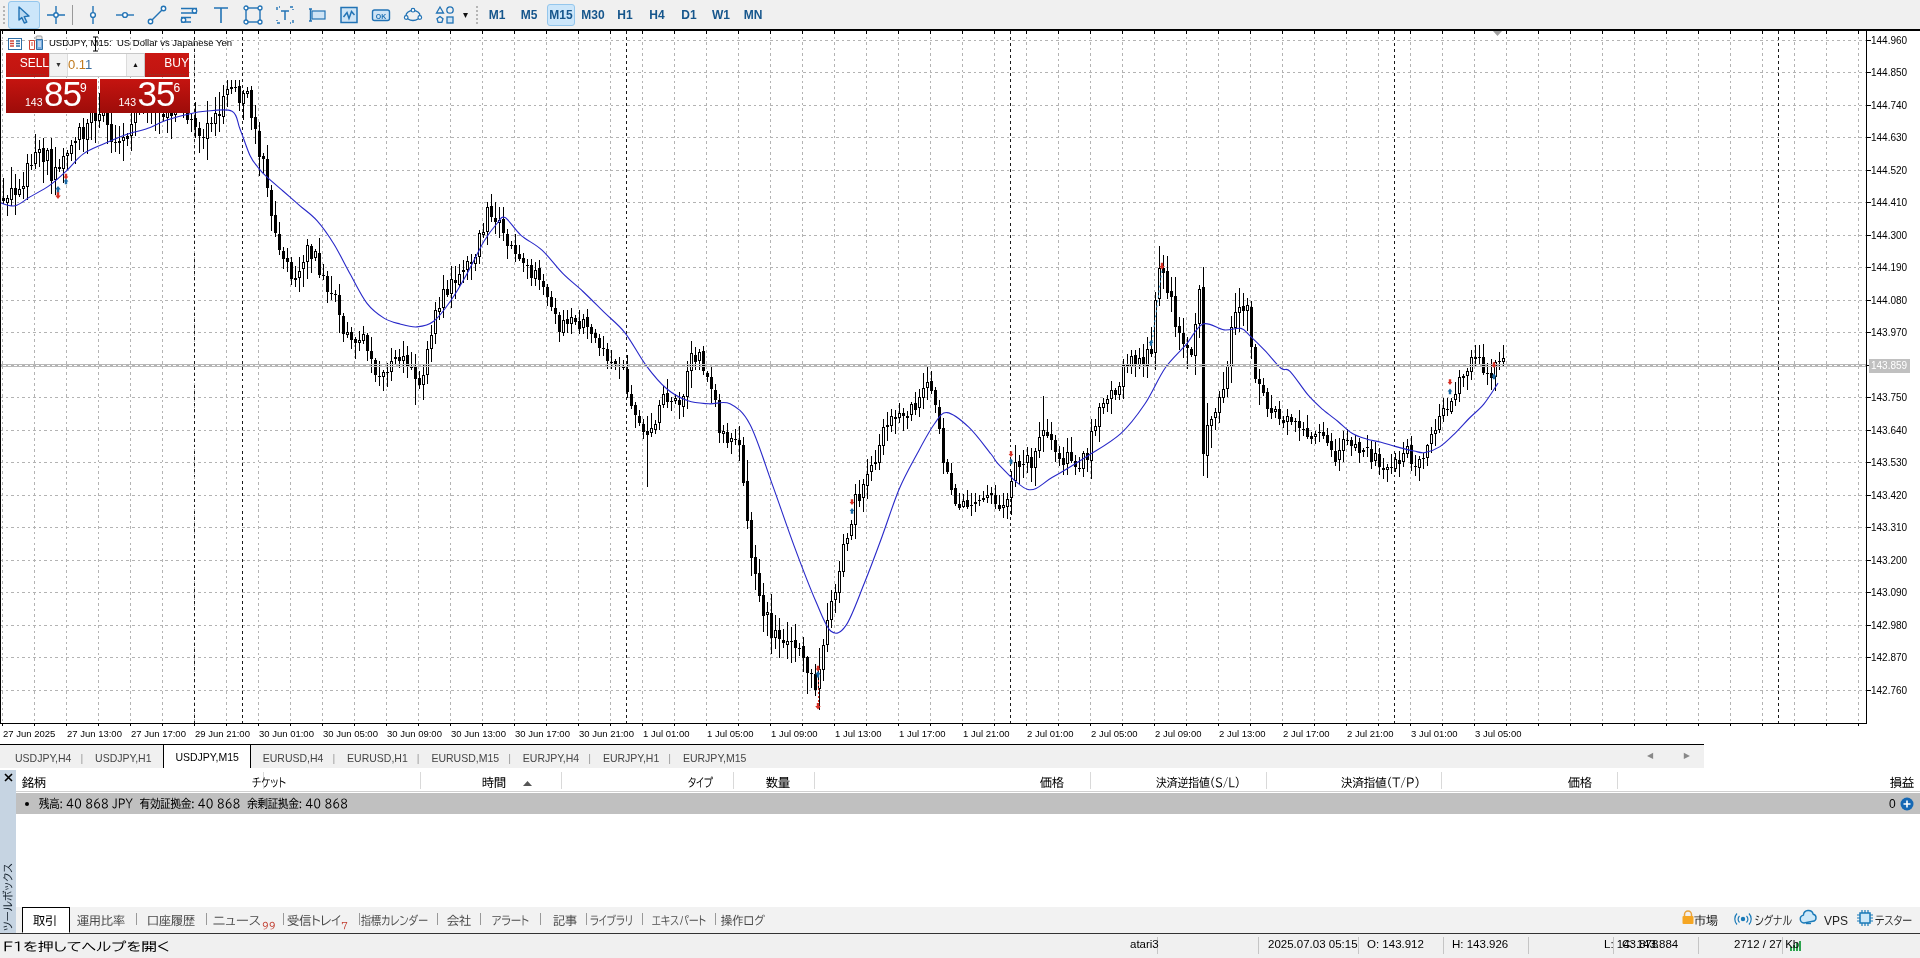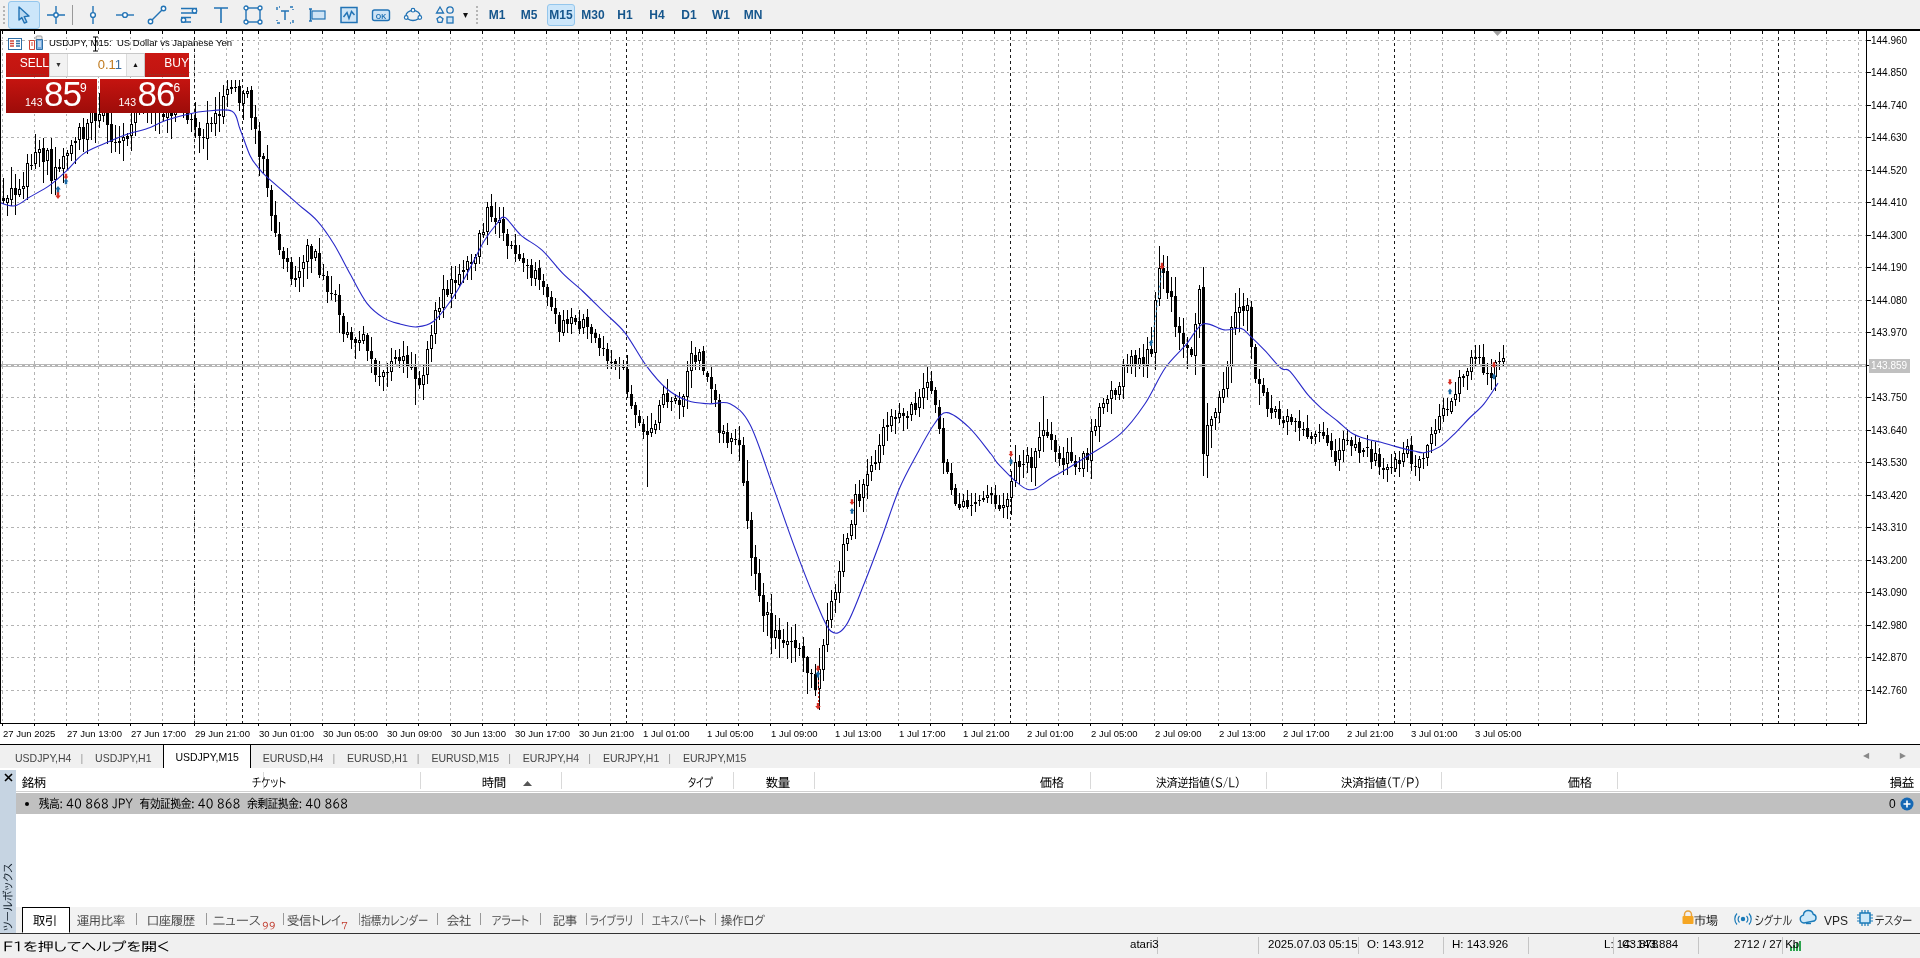--- a/index.html
+++ b/index.html
@@ -12,27 +12,27 @@
 .tf{display:inline-block;width:28px;text-align:center;padding:4px 0;font-size:12px;font-weight:bold;color:#16568c;margin:0 2px}
 .tf.sel{background:#cce6fa;border:1px solid #94c6ec;border-radius:3px;padding:3px 0}
 #octpanel{position:absolute;left:6px;top:53px;width:187px}
 .row1{display:flex;height:24px}
 .sellbtn,.buybtn{width:43px;background:linear-gradient(#ca1712,#c01511);color:#fff;font-size:12px;text-align:right;line-height:21px;position:relative}
 .sellbtn:after,.buybtn:after{content:'';position:absolute;left:4px;right:4px;bottom:2px;border-bottom:1px dotted #8a3a2a}
 .buybtn{width:44px}
 .spin{display:flex;width:96px;height:24px;border:1px solid #c8c8c8;background:#fff}
 .sbtn{width:18px;background:#f2f2f2;color:#333;font-size:7px;text-align:center;line-height:22px;border-right:1px solid #dcdcdc}
 .sbtn.up{border-right:none;border-left:1px solid #dcdcdc;color:#111}
-.sval{flex:1;font-size:13px;color:#c07a1e;text-align:right;padding:3px 4px 0 0}
+.sval{flex:1;font-size:13px;color:#c07a1e;padding:3px 4px 0 0}
 .row2{display:flex;margin-top:2px;height:34px}
 .pbox{width:91px;background:linear-gradient(#c51410,#9d0c09);color:#fff;position:relative;margin-right:3px}
 .pbox .small{position:absolute;left:19px;bottom:5px;font-size:10.5px}
 .pbox .big{position:absolute;left:38px;bottom:-1px;font-size:35px;letter-spacing:-1px}
 .pbox .sup{position:absolute;left:74px;top:2px;font-size:12px}
-#charttabs{position:absolute;left:0;top:744px;width:1920px;height:24px;background:#f0f0f0;border-top:1px solid #000;font-size:10.5px;color:#444;padding-left:6px}
+#charttabs{position:absolute;left:0;top:744px;width:1704px;height:24px;background:#f0f0f0;border-top:1px solid #000;font-size:10.5px;color:#444;padding-left:6px}
 .ctab{display:inline-block;padding:5px 9px}
 .ctab.active{background:#fff;border:1px solid #000;border-bottom:none;color:#000;position:relative;top:-1px;padding:6px 11px 5px}
 .csep{color:#999}
 .tabscroll{position:absolute;right:8px;top:6px;font-size:8px;color:#888;letter-spacing:6px}
 #toolbox{position:absolute;left:0;top:769px;width:1920px;height:138px;background:#fff}
 #tbhead{position:absolute;left:16px;top:0;right:0;height:23px;border-bottom:1px solid #d0d0d0}
 #tbhead i{position:absolute;top:3px;width:1px;height:17px;background:#d9d9d9}
 #tbbal{position:absolute;left:16px;top:24px;right:0;height:21px;background:#c0c0c0}
 #btabs{position:absolute;left:0;top:907px;width:1920px;height:27px;background:#f2f2f2;border-bottom:1px solid #333}
 #btactive{position:absolute;left:22px;top:0;width:48px;height:26px;background:#fff;border:1px solid #000;border-bottom:1px solid #fff}
@@ -269,21 +269,21 @@
   <div class="buybtn">BUY</div>
  </div>
  <div class="row2">
   <div class="pbox">
         <span class="small">143</span>
         <span class="big">85</span>
         <span class="sup">9</span>
       </div>
   <div class="pbox pb2">
         <span class="small">143</span>
-        <span class="big">86</span>
+        <span class="big">35</span>
         <span class="sup">6</span>
       </div>
  </div>
 </div>
 <div id="charttabs">
 <span class="ctab">USDJPY,H4</span><span class="csep">|</span>
 <span class="ctab">USDJPY,H1</span>
 <span class="ctab active">USDJPY,M15</span>
 <span class="ctab">EURUSD,H4</span><span class="csep">|</span>
 <span class="ctab">EURUSD,H1</span><span class="csep">|</span>

